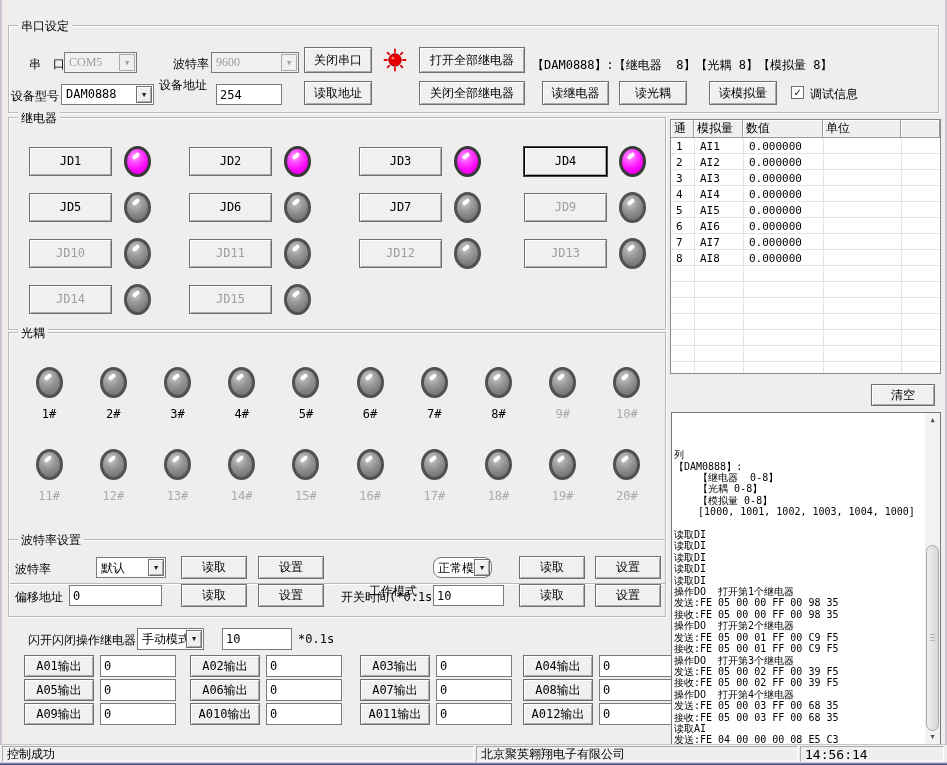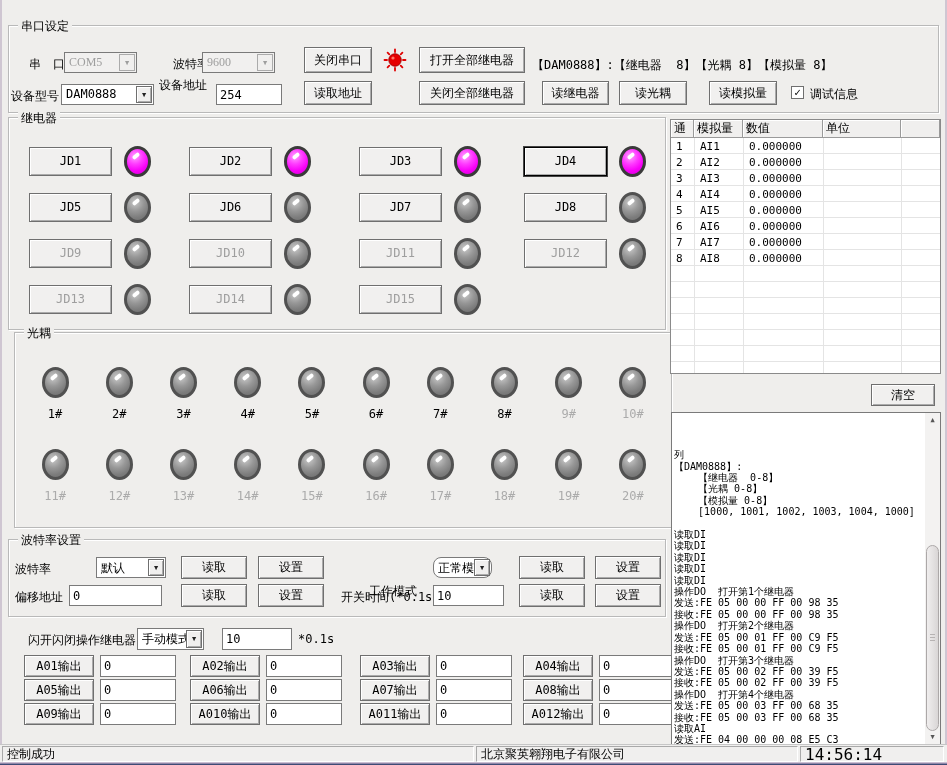--- a/index.html
+++ b/index.html
@@ -56,21 +56,21 @@
 
   
   #g-serial{left:8px;top:25px;width:931px;height:88px;}
   
   #g-relay{left:8px;top:117px;width:658px;height:213px;}
   .relay-grid{position:absolute;left:12px;top:20px;right:6px;bottom:6px;display:grid;
     grid-template-columns:160px 170px 165px 1fr;grid-auto-rows:46px;align-items:center;}
   .relay-cell{display:flex;align-items:center;gap:12px;padding-left:8px;}
   .relay-cell .btn{position:static;width:83px;height:29px;}
   
-  #g-opto{left:8px;top:332px;width:658px;height:196px;margin-left:6px;}
+  #g-opto{left:8px;top:332px;width:658px;height:252px;}
   .opto-grid{position:absolute;left:8px;top:26px;right:6px;display:grid;grid-template-columns:repeat(10,1fr);}
   .opto-item{height:82px;display:flex;flex-direction:column;align-items:center;padding-top:8px;}
   .opto-item .olabel{margin-top:9px;font-size:12px;}
   
   #g-baud{left:8px;top:539px;width:658px;height:78px;}
   
   .out-grid{position:absolute;left:24px;top:654px;width:650px;display:grid;
     grid-template-columns:166px 170px 163px 1fr;grid-auto-rows:24px;}
   .out-cell{display:flex;align-items:center;gap:6px;}
   .out-cell .btn{position:static;width:70px;height:22px;}
@@ -102,41 +102,41 @@
     background:linear-gradient(90deg,#F0EEEE,#D9D6D6);border:1px solid #ACA8A8;}
   .sthumb::after{content:"";position:absolute;left:3px;right:3px;top:calc(50% - 4px);height:8px;
     background:repeating-linear-gradient(to bottom,#B7B3B3 0 1px,transparent 1px 3px);}
 
   
   .statusbar{position:absolute;left:0;top:744px;width:947px;height:18px;background:#F0EFEE;border-top:1px solid #C6C6C6;}
   .spanel{position:absolute;top:1px;height:16px;border:1px solid;border-color:#A9A9A9 #FFF #FFF #A9A9A9;
     display:flex;align-items:center;padding-left:4px;font-size:12px;overflow:hidden;}
   #sp1{left:2px;width:472px;}
   #sp2{left:476px;width:322px;}
-  #sp3{left:800px;width:144px;font-size:16px;}
+  #sp3{left:800px;width:144px;font-size:13px;}
   .bottom-edge{position:absolute;left:0;top:762px;width:947px;height:3px;
     background:linear-gradient(#CBBFD2 0 34%,#8F86A8 34% 67%,#3E4B76 67% 100%);}
 </style>
 </head>
 <body>
 
 <div class="win">
 
 
   <div class="gbox" id="g-serial">
     <span class="legend">串口设定</span>
 
     <span class="lbl" style="left:20px;top:30px;">串　口</span>
     <div class="combo disabled" style="left:55px;top:26px;width:73px;height:21px;">
       <span class="cval">COM5</span>
       <span class="carrow">▼</span>
     </div>
 
     <span class="lbl" style="left:164px;top:30px;">波特率</span>
-    <div class="combo disabled" style="left:193px;top:26px;width:73px;height:21px;">
+    <div class="combo disabled" style="left:202px;top:26px;width:88px;height:21px;">
       <span class="cval">9600</span>
       <span class="carrow">▼</span>
     </div>
 
     <div class="btn" style="left:295px;top:21px;width:68px;height:26px;">关闭串口</div>
 
     <svg style="position:absolute;left:374px;top:22px;" width="24" height="24" viewBox="0 0 24 24">
       <g stroke="#E00000" stroke-width="1.8" stroke-linecap="round">
         <line x1="12" y1="1.5" x2="12" y2="4"></line>
           <line x1="12" y1="20" x2="12" y2="22.5"></line>
@@ -202,24 +202,20 @@
         </div>
         <div class="relay-cell">
           <div class="btn">JD6</div>
           <div class="light"></div>
         </div>
         <div class="relay-cell">
           <div class="btn">JD7</div>
           <div class="light"></div>
         </div>
         <div class="relay-cell">
-          <div class="btn">JD8</div>
-          <div class="light"></div>
-        </div>
-        <div class="relay-cell">
           <div class="btn disabled">JD9</div>
           <div class="light"></div>
         </div>
         <div class="relay-cell">
           <div class="btn disabled">JD10</div>
           <div class="light"></div>
         </div>
         <div class="relay-cell">
           <div class="btn disabled">JD11</div>
           <div class="light"></div>

